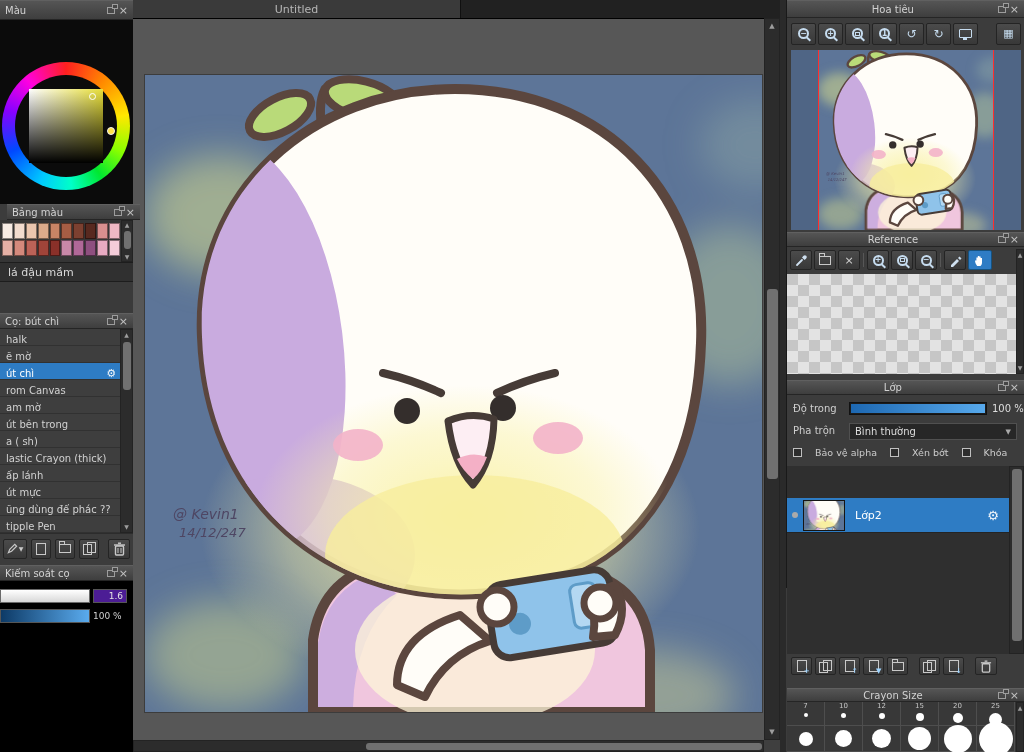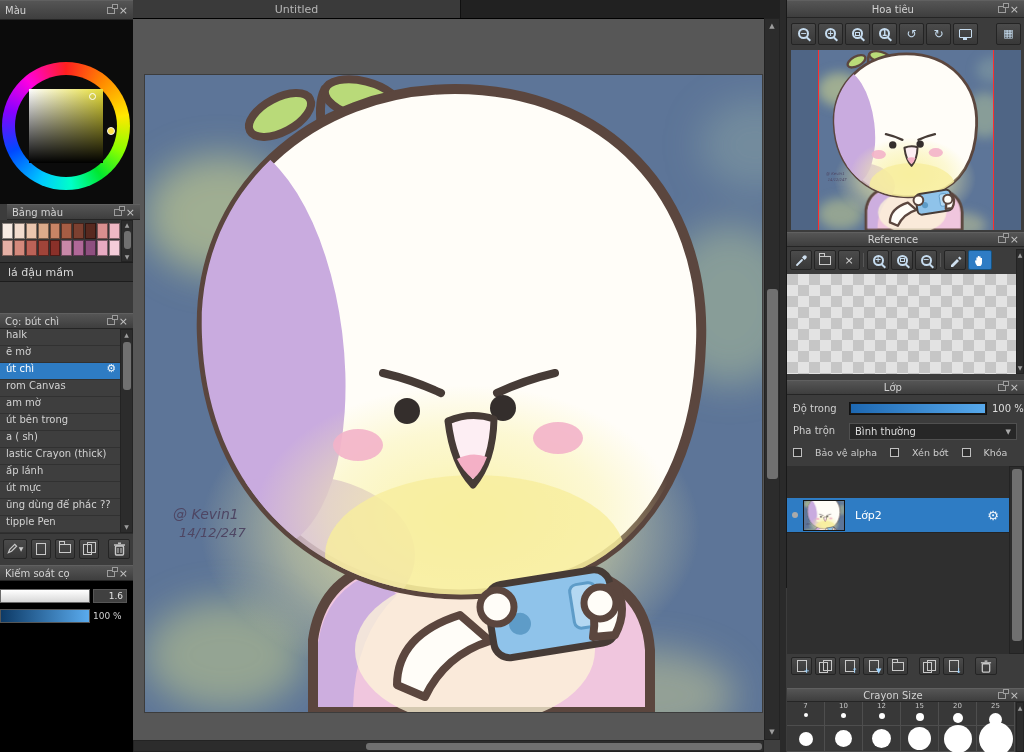--- a/index.html
+++ b/index.html
@@ -35,21 +35,21 @@
   .icon-folder{width:12px;height:9px;border:1.5px solid #c9c9c9;position:relative;box-sizing:border-box}
   .icon-folder::before{content:"";position:absolute;left:-1px;top:-4px;width:4px;height:2px;border:1.5px solid #c9c9c9;border-bottom:none}
   .icon-copy{width:13px;height:13px;position:relative}
   .icon-copy::before{content:"";position:absolute;left:0;bottom:0;width:7px;height:9px;border:1.5px solid #c9c9c9;background:#3c3c3c}
   .icon-copy::after{content:"";position:absolute;right:0;top:0;width:7px;height:9px;border:1.5px solid #c9c9c9}
   .badge{position:absolute;font-size:7px;font-weight:bold;color:#9fd4ff;right:-4px;bottom:-4px;line-height:1}
   
   #palette-swatches{display:grid;grid-template-columns:repeat(10,1fr);gap:1px}
   .swatch{height:16px;border:1px solid rgba(0,0,0,.45);box-sizing:border-box}
   
-  .brush-row{height:17px;display:flex;align-items:flex-start;padding:0 4px 0 6px;font-size:10px;color:#d2d2d2;
+  .brush-row{height:17px;display:flex;align-items:flex-end;padding:0 4px 0 6px;font-size:10px;color:#d2d2d2;
              border-bottom:1px solid #313131;background:#3e3e3e;box-sizing:border-box;white-space:nowrap;overflow:hidden}
   .brush-row.sel{background:#2e7cc4;color:#fff}
   .brush-row .lbl{flex:1;overflow:hidden}
   .gear{font-size:11px;color:#f0f6fb;line-height:1}
   
   .sb{position:absolute;background:#2c2c2c;border:1px solid #232323;box-sizing:border-box}
   .sb .thumb{position:absolute;background:#707070;border-radius:3px}
   .sb .ar{position:absolute;left:0;width:100%;text-align:center;font-size:6px;color:#9d9d9d;line-height:8px}
   
   .checker{background-image:conic-gradient(#e3e3e3 25%,#c6c6c6 0 50%,#e3e3e3 0 75%,#c6c6c6 0);background-size:22px 22px;background-color:#ddd}
@@ -271,21 +271,21 @@
   </div>
 
   <div class="phdr" style="left:0;top:565px;width:133px;height:16px">
     <span class="ptitle">Kiểm soát cọ</span>
     <span class="popout"></span>
     <span class="closex">×</span>
   </div>
 
   <div class="abs" style="left:0;top:581px;width:133px;height:171px;background:#000">
     <div class="abs" style="left:0;top:8px;width:90px;height:14px;background:linear-gradient(#ffffff,#d8d8d8);border:1px solid #6a6a6a;box-sizing:border-box"></div>
-    <div class="abs" style="left:93px;top:8px;width:34px;height:14px;background:#404040;border:1px solid #565656;box-sizing:border-box;
+    <div class="abs" style="left:93px;top:8px;width:34px;height:14px;background:#4c1d95;border:1px solid #565656;box-sizing:border-box;
                 font-size:9px;color:#e2e2e2;text-align:right;padding-right:3px;line-height:12px">1.6</div>
     <div class="abs" style="left:0;top:28px;width:90px;height:14px;background:linear-gradient(90deg,#0d3a66,#5aabee);border:1px solid #565656;box-sizing:border-box"></div>
     <div class="abs" style="left:93px;top:30px;font-size:9px;color:#cfcfcf">100 %</div>
   </div>
 
   <div class="abs" style="left:133px;top:0;width:653px;height:752px;background:#575757">
     <div class="abs" style="left:0;top:0;width:653px;height:18px;background:#212121;border-bottom:1px solid #000">
       <div class="abs" style="left:0;top:0;width:327px;height:18px;background:#3a3a3a;border-right:1px solid #101010;
                   display:flex;align-items:center;justify-content:center;font-size:11px;color:#b6b6b6">
         <span>Untitled</span>

